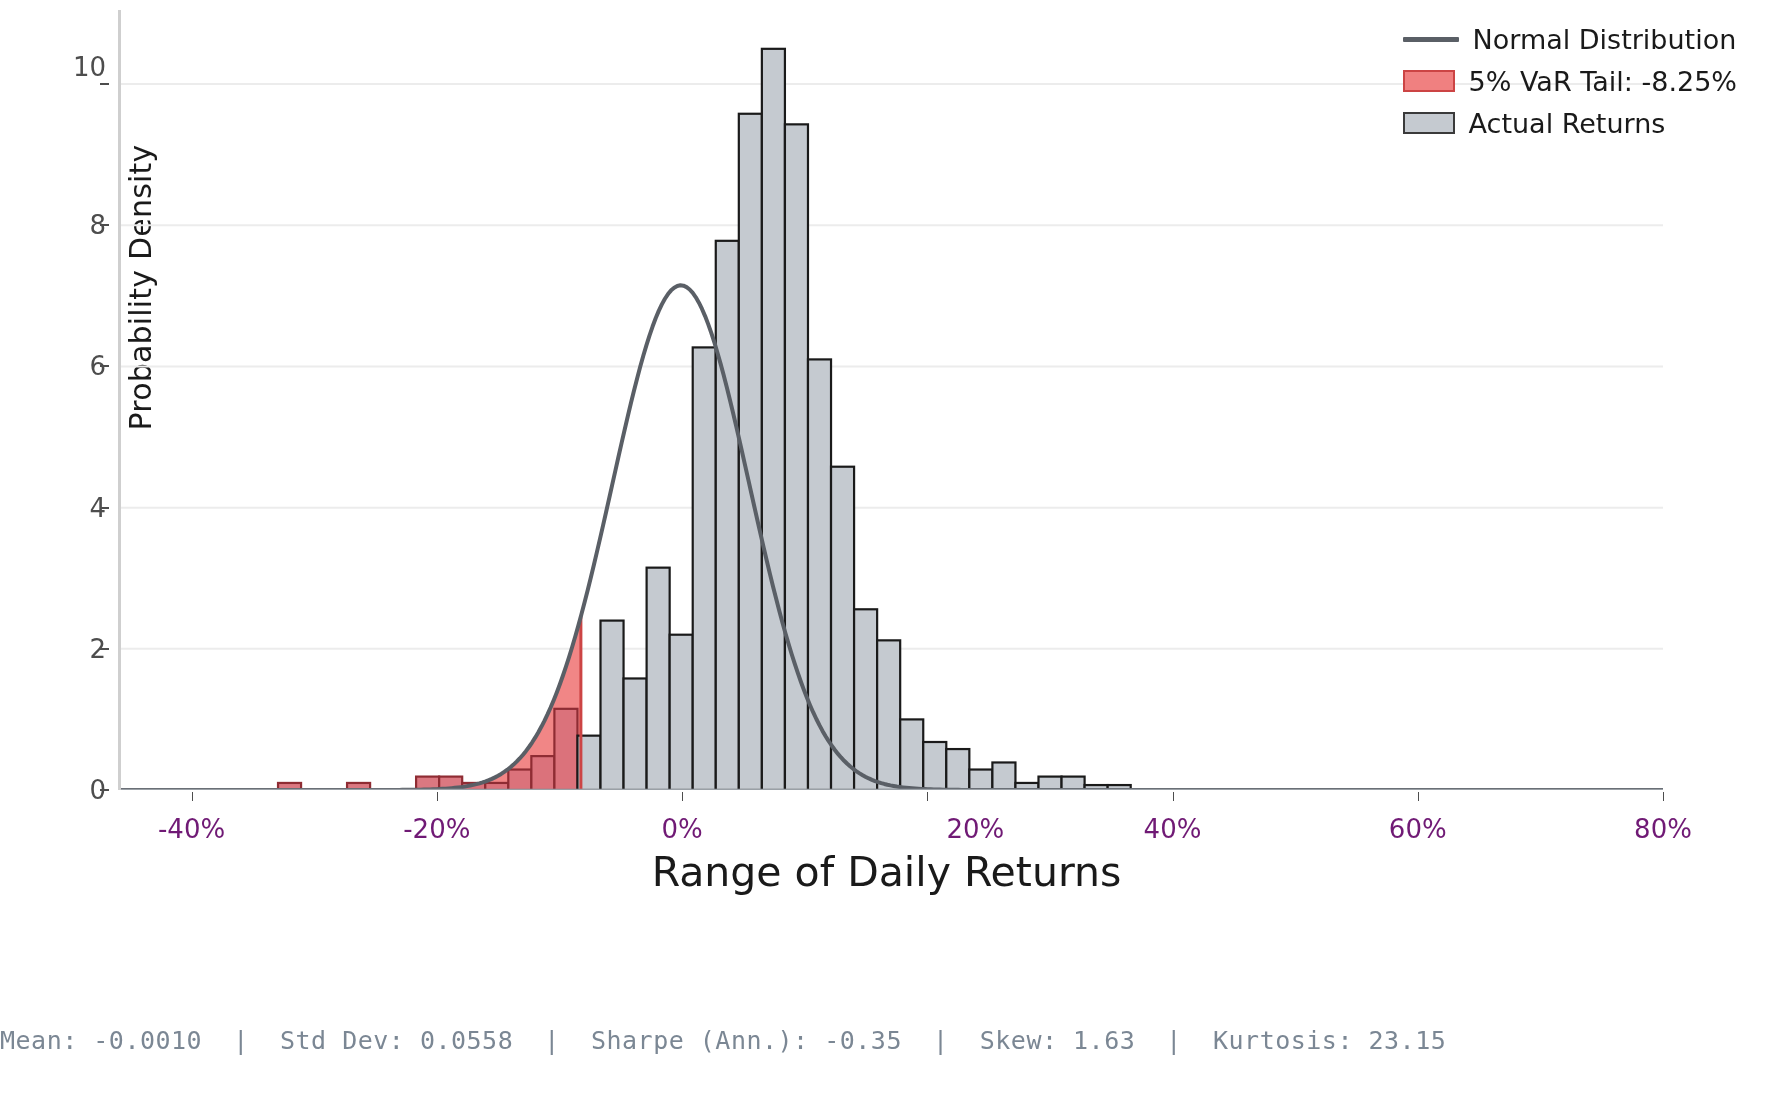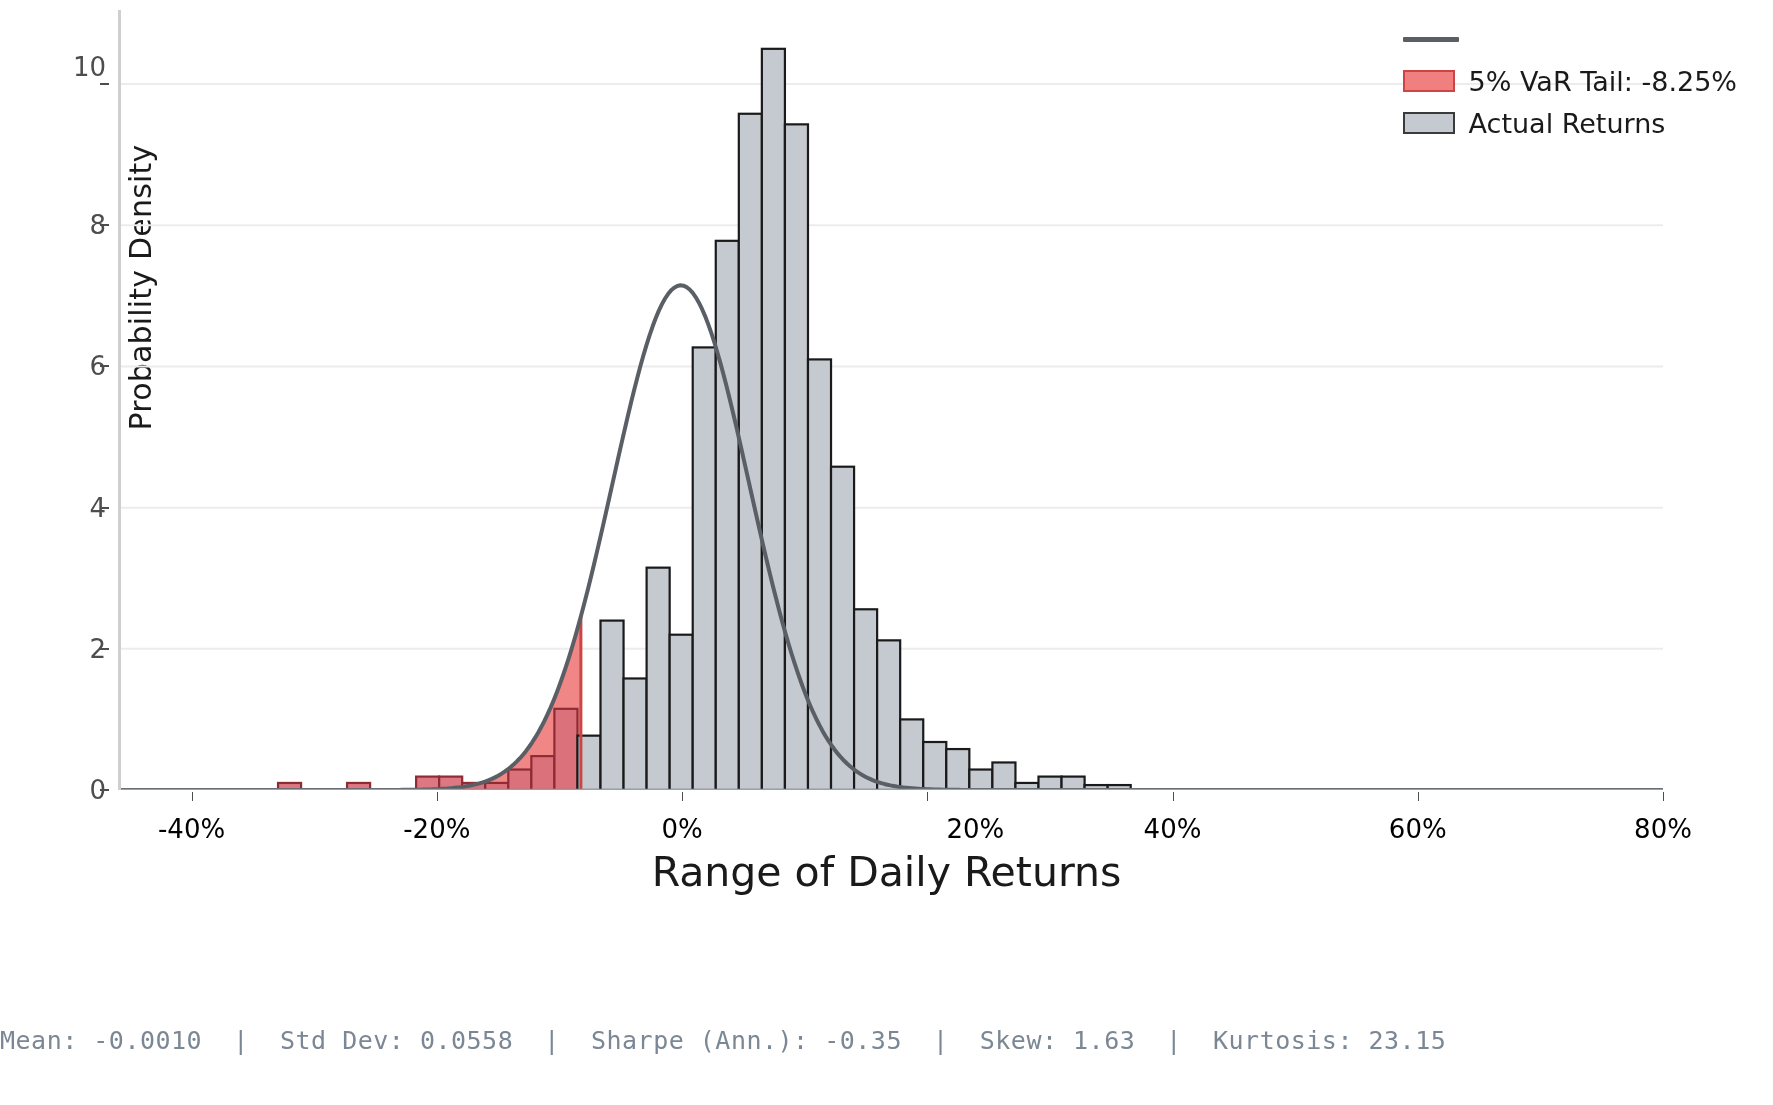--- a/index.html
+++ b/index.html
@@ -75,21 +75,21 @@
     left: 118px;
     top: 792px;
     width: 1545px;
     height: 60px;
   }
   .x-tick-label {
     position: absolute;
     top: 22px;
     transform: translateX(-50%);
     font-size: 26px;
-    color: #000000;
+    color: #701a75;
     white-space: nowrap;
   }
   .x-tick-mark {
     position: absolute;
     top: 0;
     width: 1px;
     height: 9px;
     background: #4d4d4d;
   }
   #x-axis-label {
@@ -234,20 +234,21 @@
       <div class="x-tick-label" style="left: 1299.76px;">60%</div>
       <div class="x-tick-mark" style="left: 1545px;"></div>
       <div class="x-tick-label" style="left: 1545px;">80%</div>
     </div>
 
   <div id="x-axis-label">Range of Daily Returns</div>
 
   <div id="legend">
       <div class="legend-row">
         <span class="legend-swatch-line" style="background: rgb(90, 95, 102);"></span>
+        <span class="legend-label">Normal Distribution</span>
       </div>
       <div class="legend-row">
         <span class="legend-swatch-box" style="background: rgb(240, 128, 128); border-color: rgb(204, 68, 68);"></span>
         <span class="legend-label">5% VaR Tail: -8.25%</span>
       </div>
       <div class="legend-row">
         <span class="legend-swatch-box" style="background: rgb(197, 202, 208); border-color: rgb(58, 58, 58);"></span>
         <span class="legend-label">Actual Returns</span>
       </div>
     </div>

